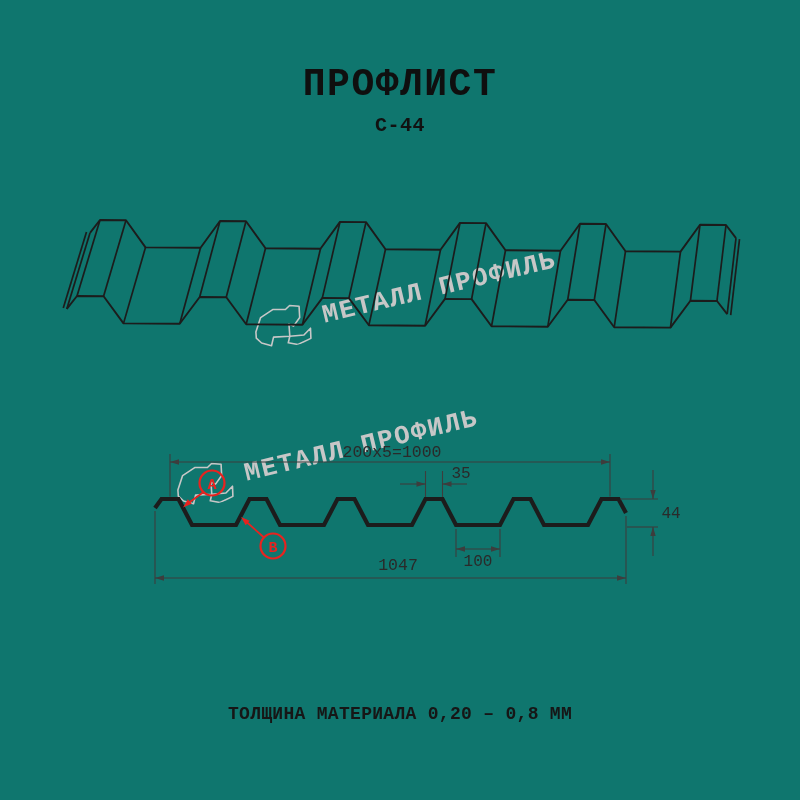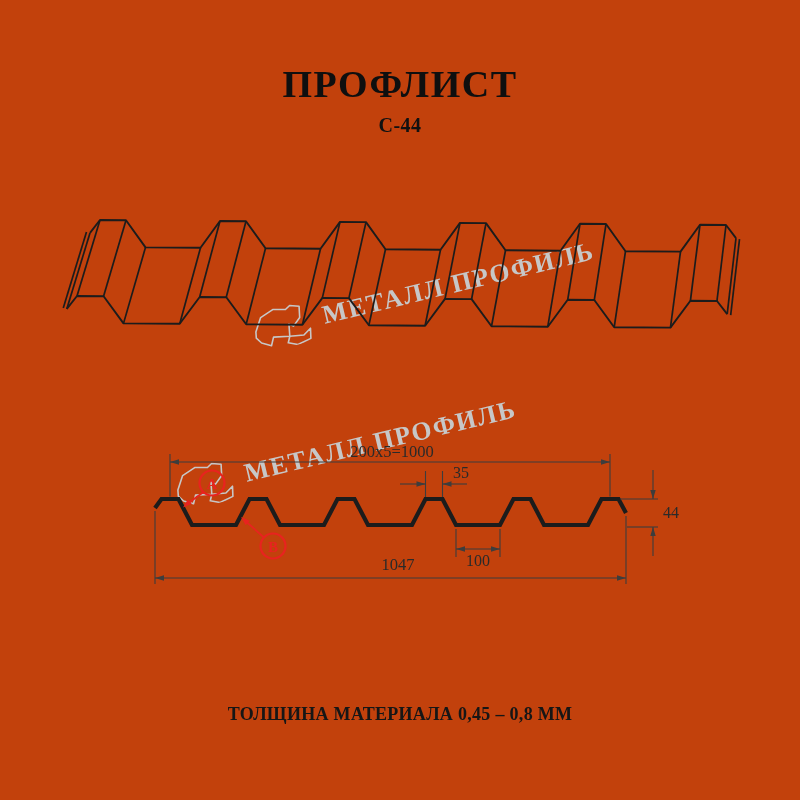--- a/index.html
+++ b/index.html
@@ -1,17 +1,17 @@
 <!DOCTYPE html>
 <html><head>
 <meta charset="utf-8">
 <style>
   html,body{margin:0;padding:0;background:#ffffff;}
-  #stage{position:relative;width:800px;height:800px;background:#c2410c;overflow:hidden;
-         font-family:Liberation Serif, serif;}
+  #stage{position:relative;width:800px;height:800px;background:#0f766e;overflow:hidden;
+         font-family:Liberation Mono, monospace;}
   .title{position:absolute;left:0;top:64px;width:800px;text-align:center;
          font-size:38px;font-weight:800;letter-spacing:1.5px;color:#0f0f0f;line-height:1.1;}
   .subtitle{position:absolute;left:0;top:114px;width:800px;text-align:center;
          font-size:20px;font-weight:700;letter-spacing:0.5px;color:#111;}
   .footer-note{position:absolute;left:0;top:704px;width:800px;text-align:center;
          font-size:18px;font-weight:600;letter-spacing:0.3px;color:#161616;}
   .watermark{position:absolute;display:flex;align-items:center;gap:7px;
          transform:rotate(-13.5deg);transform-origin:left center;
          color:#c7c7c7;font-size:26px;font-weight:800;letter-spacing:1.5px;white-space:nowrap;
          user-select:none;pointer-events:none;}
@@ -121,14 +121,14 @@
       <text x="212" y="489" text-anchor="middle" font-size="15" font-weight="bold" fill="#e8231f">А</text>
       <circle cx="273" cy="546" r="12.5" fill="none" stroke="#e8231f" stroke-width="2.2"></circle>
       <text x="273" y="552" text-anchor="middle" font-size="15" font-weight="bold" fill="#e8231f">В</text>
     <line x1="203.5" y1="492" x2="186.5" y2="504.5" stroke="#e8231f" stroke-width="1.8"></line>
         <polygon points="183,507.5 187.82420913503344,499.33133999841715 191.76056330897646,503.85959747975375" fill="#e8231f"></polygon>
         <line x1="264" y1="537.5" x2="245.5" y2="521" stroke="#e8231f" stroke-width="1.8"></line>
         <polygon points="241,517 249.69569524837314,520.7927409807976 245.68091161021997,525.2516099336619" fill="#e8231f"></polygon>
       </g>
   </svg>
 
-  <div class="footer-note">ТОЛЩИНА МАТЕРИАЛА 0,45 – 0,8 ММ</div>
+  <div class="footer-note">ТОЛЩИНА МАТЕРИАЛА 0,20 – 0,8 ММ</div>
 </div>
 
 </body></html>

